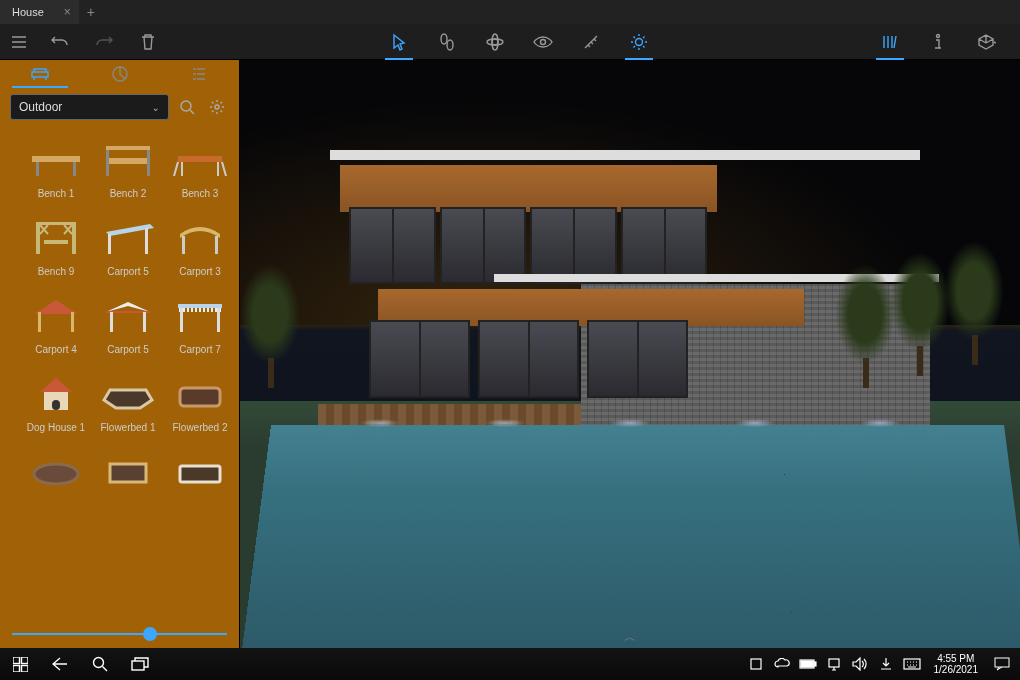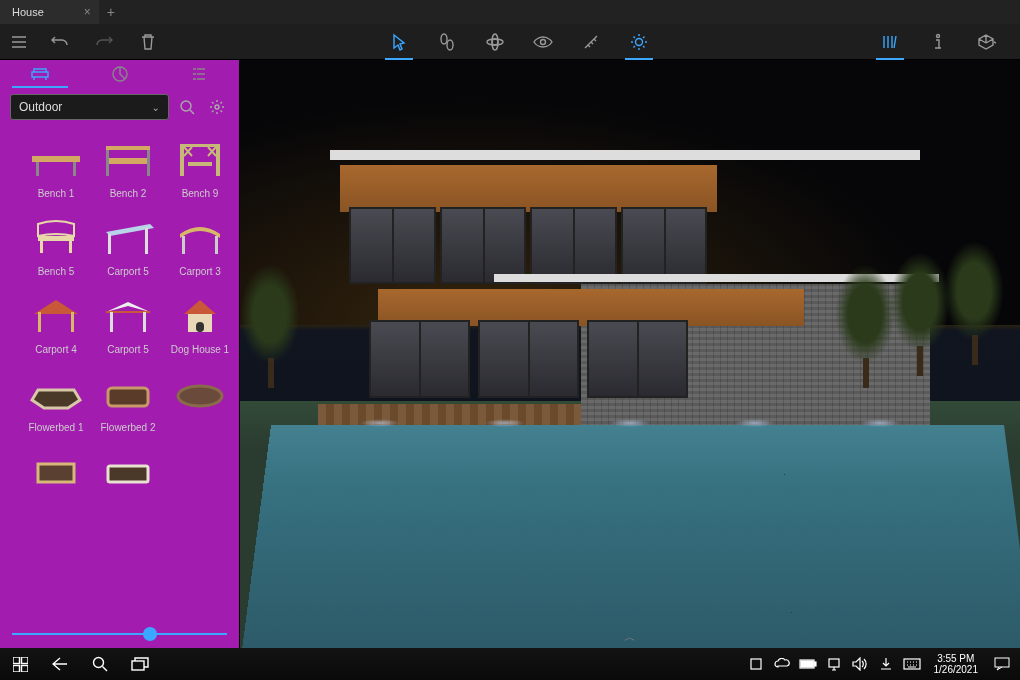--- a/index.html
+++ b/index.html
@@ -1,36 +1,36 @@
 <!DOCTYPE html>
 <html><head>
 <meta charset="utf-8">
 <style>
   * { box-sizing: border-box; margin: 0; padding: 0; }
   html, body { width: 1020px; height: 680px; overflow: hidden; font-family: "Segoe UI", Arial, sans-serif; background: #000; color: #ccc; }
   .app { width: 1020px; height: 648px; display: flex; flex-direction: column; background: #1a1a1a; }
   
   .titlebar { height: 24px; display: flex; align-items: center; background: #222; }
-  .tab { display: flex; align-items: center; height: 24px; padding: 0 8px 0 12px; background: #2c2c2c; font-size: 11px; color: #ddd; gap: 40px; }
+  .tab { display: flex; align-items: center; height: 24px; padding: 0 8px 0 12px; background: #2c2c2c; font-size: 11px; color: #ddd; gap: 20px; }
   .tab .close { font-size: 12px; color: #888; cursor: pointer; }
   .newtab { width: 24px; text-align: center; color: #888; font-size: 14px; cursor: pointer; }
   
   .toolbar { height: 36px; display: flex; align-items: center; background: #1e1e1e; border-bottom: 1px solid #000; }
   .toolbar-left { display: flex; align-items: center; gap: 0; }
   .toolbar-center { flex: 1; display: flex; justify-content: center; gap: 4px; }
   .toolbar-right { display: flex; align-items: center; gap: 4px; padding-right: 12px; }
   .tool-btn { width: 44px; height: 36px; display: flex; align-items: center; justify-content: center; cursor: pointer; position: relative; }
   .tool-btn.narrow { width: 38px; }
   .tool-btn svg { stroke: #999; fill: none; stroke-width: 1.4; }
   .tool-btn.active svg { stroke: #3ba7ff; }
   .tool-btn.active::after { content:""; position:absolute; bottom:0; left:8px; right:8px; height:2px; background:#3ba7ff; }
   .tool-btn.disabled svg { stroke: #555; }
   
   .main { flex: 1; display: flex; min-height: 0; }
-  .sidebar { width: 240px; background: #a21caf; display: flex; flex-direction: column; border-right: 1px solid #000; }
+  .sidebar { width: 240px; background: #a16207; display: flex; flex-direction: column; border-right: 1px solid #000; }
   .side-tabs { height: 28px; display: flex; }
   .side-tab { flex: 1; display: flex; align-items: center; justify-content: center; cursor: pointer; position: relative; }
   .side-tab svg { stroke:#888; fill:none; stroke-width:1.4; }
   .side-tab.active svg { stroke:#3ba7ff; }
   .side-tab.active::after { content:""; position:absolute; bottom:0; left:12px; right:12px; height:2px; background:#3ba7ff; }
   .filter-row { display:flex; align-items:center; gap:6px; padding: 6px 10px; }
   .dropdown { flex:1; height:26px; border:1px solid #666; border-radius:3px; background:#1b1b1b; color:#ddd; font-size:12px; display:flex; align-items:center; justify-content:space-between; padding:0 8px; cursor:pointer; }
   .dropdown .chev { font-size:10px; color:#aaa; }
   .icon-btn-sm { width:24px; height:24px; display:flex; align-items:center; justify-content:center; cursor:pointer; }
   .icon-btn-sm svg { stroke:#aaa; fill:none; stroke-width:1.4; }
@@ -228,43 +228,41 @@
                   <rect x="8" y="22" width="44" height="6" fill="#d4a862"></rect>
                   <rect x="8" y="14" width="3" height="26" fill="#888"></rect>
                   <rect x="49" y="14" width="3" height="26" fill="#888"></rect>
                 </svg>
               </div>
               <div class="item-label">Bench 2</div>
             </div>
             <div class="item">
               <div class="thumb">
                 <svg viewBox="0 0 60 48">
+                  <rect x="8" y="20" width="44" height="6" fill="#c86a2e"></rect>
+                  <path d="M8 26 L4 40 M52 26 L56 40 M12 26v14 M48 26v14" stroke="#ccc" stroke-width="2"></path>
+                </svg>
+              </div>
+              <div class="item-label">Bench 3</div>
+            </div>
+            <div class="item">
+              <div class="thumb">
+                <svg viewBox="0 0 60 48">
                   <rect x="10" y="8" width="4" height="32" fill="#c8b878"></rect>
                   <rect x="46" y="8" width="4" height="32" fill="#c8b878"></rect>
                   <rect x="10" y="8" width="40" height="3" fill="#c8b878"></rect>
                   <path d="M14 11 L22 20 M22 11 L14 20 M38 11 L46 20 M46 11 L38 20" stroke="#c8b878" stroke-width="2"></path>
                   <rect x="18" y="26" width="24" height="4" fill="#c8b878"></rect>
                 </svg>
               </div>
               <div class="item-label">Bench 9</div>
             </div>
             <div class="item">
               <div class="thumb">
                 <svg viewBox="0 0 60 48">
-                  <path d="M12 10 Q30 4 48 10 L48 22 Q30 18 12 22 Z" fill="none" stroke="#e8d8a8" stroke-width="2"></path>
-                  <rect x="12" y="22" width="36" height="5" fill="#e8d8a8"></rect>
-                  <rect x="14" y="27" width="3" height="12" fill="#e8d8a8"></rect>
-                  <rect x="43" y="27" width="3" height="12" fill="#e8d8a8"></rect>
-                </svg>
-              </div>
-              <div class="item-label">Bench 5</div>
-            </div>
-            <div class="item">
-              <div class="thumb">
-                <svg viewBox="0 0 60 48">
                   <path d="M8 18 L52 10 L56 14 L12 22 Z" fill="#b8d4e8"></path>
                   <rect x="10" y="20" width="3" height="20" fill="#ddd"></rect>
                   <rect x="47" y="14" width="3" height="26" fill="#ddd"></rect>
                 </svg>
               </div>
               <div class="item-label">Carport 5</div>
             </div>
             <div class="item">
               <div class="thumb">
                 <svg viewBox="0 0 60 48">
@@ -288,20 +286,31 @@
             <div class="item">
               <div class="thumb">
                 <svg viewBox="0 0 60 48">
                   <polygon points="8,20 30,10 52,20 30,14" fill="#eee"></polygon>
                   <path d="M8 20h44" stroke="#c85838" stroke-width="2"></path>
                   <rect x="12" y="20" width="3" height="20" fill="#ddd"></rect>
                   <rect x="45" y="20" width="3" height="20" fill="#ddd"></rect>
                 </svg>
               </div>
               <div class="item-label">Carport 5</div>
+            </div>
+            <div class="item">
+              <div class="thumb">
+                <svg viewBox="0 0 60 48">
+                  <rect x="8" y="12" width="44" height="4" fill="#b8d4e8"></rect>
+                  <path d="M10 16v4M14 16v4M18 16v4M22 16v4M26 16v4M30 16v4M34 16v4M38 16v4M42 16v4M46 16v4M50 16v4" stroke="#eee" stroke-width="2"></path>
+                  <rect x="10" y="16" width="3" height="24" fill="#ddd"></rect>
+                  <rect x="47" y="16" width="3" height="24" fill="#ddd"></rect>
+                </svg>
+              </div>
+              <div class="item-label">Carport 7</div>
             </div>
             <div class="item">
               <div class="thumb">
                 <svg viewBox="0 0 60 48">
                   <polygon points="14,22 30,8 46,22" fill="#c85838"></polygon>
                   <rect x="18" y="22" width="24" height="18" fill="#e8d8b8"></rect>
                   <rect x="26" y="30" width="8" height="10" fill="#333" rx="4"></rect>
                 </svg>
               </div>
               <div class="item-label">Dog House 1</div>
@@ -456,21 +465,21 @@
           <path d="M7 1v8M4 6l3 3 3-3M2 12h10"></path>
         </svg>
       </div>
     <div class="tray-icon">
         <svg width="18" height="12" viewBox="0 0 18 12">
           <rect x="1" y="1" width="16" height="10"></rect>
           <path d="M4 4h1M7 4h1M10 4h1M13 4h1M4 7h1M7 7h1M10 7h1M13 7h1M5 9h8"></path>
         </svg>
       </div>
     <div class="clock">
-      <span>3:55 PM</span>
+      <span>4:55 PM</span>
       <span>1/26/2021</span>
     </div>
     <div class="notif">
       <svg width="16" height="14" viewBox="0 0 16 14" stroke="#fff" fill="none">
           <rect x="1" y="1" width="14" height="9"></rect>
           <path d="M5 10l-2 3 5-3"></path>
         </svg>
     </div>
   </div>
 </div>

